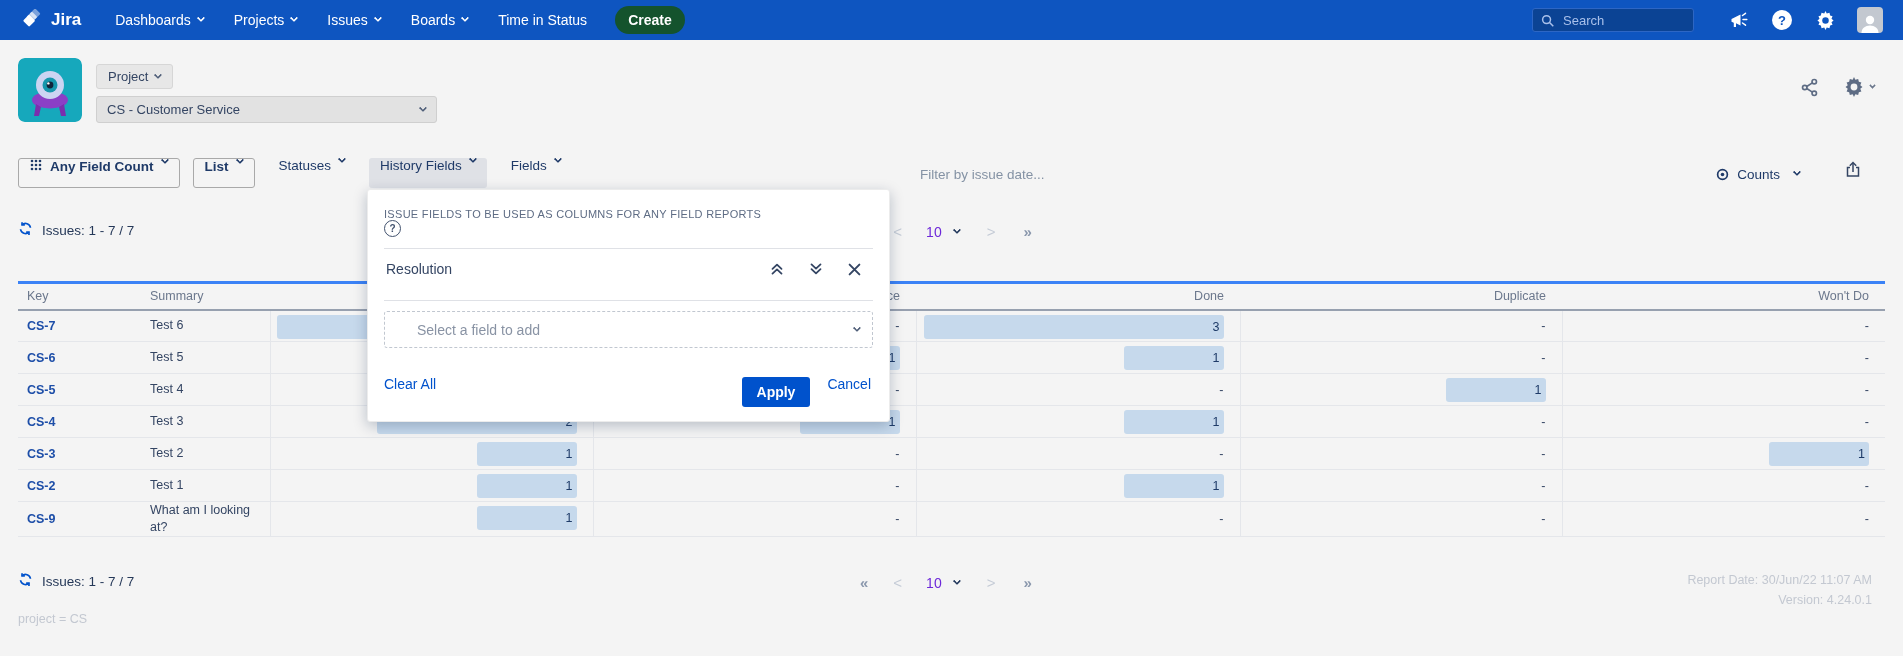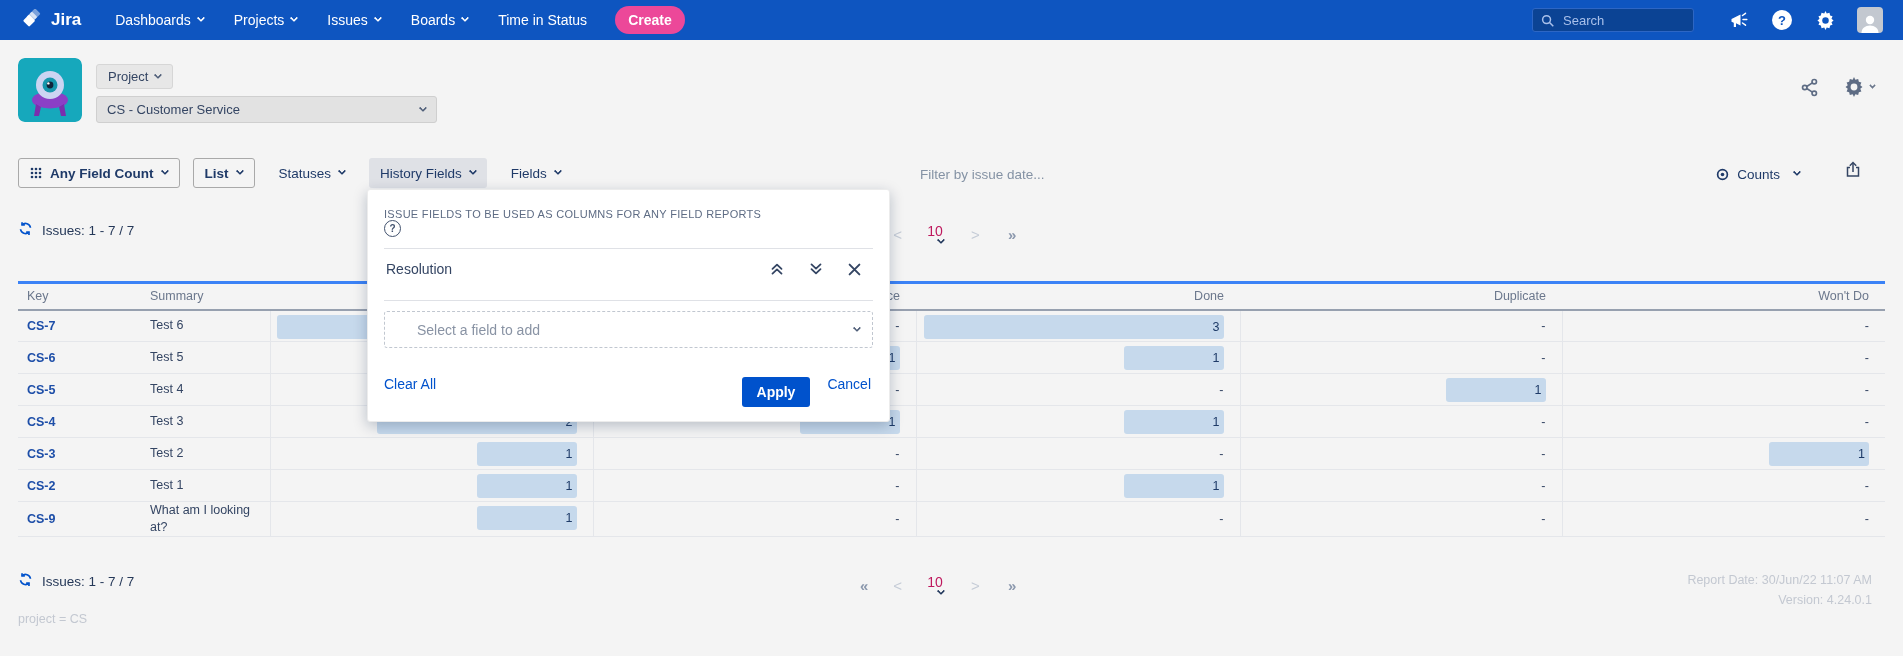--- a/index.html
+++ b/index.html
@@ -10,21 +10,21 @@
   
   .navbar { position:absolute; top:0; left:0; width:100%; height:40px; background:#0e55c0;
             display:flex; align-items:center; padding:0 14px; color:#fff; }
   .nav-logo { display:flex; align-items:center; gap:7px; margin-left:8px; margin-right:34px; cursor:pointer; }
   .nav-logo-text { font-size:17px; font-weight:bold; color:#fff; }
   .nav-items { display:flex; align-items:center; gap:30px; }
   .nav-item { font-size:14px; color:#fff; display:flex; align-items:center; cursor:pointer; white-space:nowrap; }
   .chev { display:inline-block; width:6px; height:6px; border-right:2px solid currentColor;
           border-bottom:2px solid currentColor; transform:rotate(45deg); margin-left:7px;
           position:relative; top:-2px; border-radius:1px; }
-  .create-btn { margin-left:28px; background:#ec4899; color:#fff; font-size:14px; font-weight:600;
+  .create-btn { margin-left:28px; background:#14532d; color:#fff; font-size:14px; font-weight:600;
                 border:none; border-radius:14px; padding:6px 13px; cursor:pointer; }
   .nav-spacer { flex:1; }
   .nav-search { display:flex; align-items:center; gap:8px; width:162px; height:24px; background:#0b4394;
                 border:1px solid #2d66c4; border-radius:3px; padding:0 7px; margin-right:34px; }
   .nav-search input { background:transparent; border:none; outline:none; color:#d5e1f7; font-size:13px; width:110px;
                       font-family:"Liberation Sans", sans-serif; }
   .nav-search input::placeholder { color:#a9c0ea; }
   .nav-icons { display:flex; align-items:center; gap:21px; margin-right:6px; }
   .nav-icon { width:22px; height:22px; display:flex; align-items:center; justify-content:center; cursor:pointer; }
   .help-bubble { width:20px; height:20px; border-radius:50%; background:#fff; color:#0e55c0;
@@ -41,21 +41,21 @@
   .proj-select { position:absolute; left:96px; top:96px; width:341px; height:27px; background:#e2e2e2;
                  border:1px solid #cfcfcf; border-radius:3px; font-size:13px; color:#344563;
                  display:flex; align-items:center; justify-content:space-between; padding:0 10px; cursor:pointer; }
   .proj-select .chev { border-color:#505f79; }
   .hdr-actions { position:absolute; right:28px; top:76px; display:flex; align-items:center; gap:24px; color:#5e6c84; }
   .hdr-actions .icon-btn { display:flex; align-items:center; cursor:pointer; }
   .hdr-actions .chev { border-color:#6b778c; width:5px; height:5px; margin-left:5px; }
 
   
   .toolbar { position:absolute; left:18px; top:158px; display:flex; align-items:center; }
-  .tb-btn { height:30px; display:flex; align-items:center; font-size:13.5px; color:#1f3a68;
+  .tb-btn { height:30px; display:flex; align-items:flex-start; font-size:13.5px; color:#1f3a68;
             border-radius:3px; padding:0 11px; cursor:pointer; white-space:nowrap; }
   .tb-btn .chev { border-color:#1f3a68; margin-left:8px; }
   .tb-bordered { border:1px solid #a9a9a9; font-weight:bold; }
   .tb-active { background:#dfe1e6; }
   .tb-gap { margin-left:13px; }
   .grid-icon { margin-right:8px; display:flex; }
   .filter-input { position:absolute; left:920px; top:161px; width:300px; height:26px; background:transparent;
                   border:none; outline:none; font-size:13.5px; color:#344563; font-family:"Liberation Sans", sans-serif; }
   .filter-input::placeholder { color:#8492a4; }
   .counts-group { position:absolute; right:103px; top:160px; display:flex; align-items:center; gap:7px;
@@ -64,21 +64,21 @@
   .export-btn { position:absolute; right:41px; top:160px; cursor:pointer; }
 
   
   .issues-line { position:absolute; left:18px; display:flex; align-items:center; gap:9px; }
   .issues-line.top { top:221px; } .issues-line.bottom { top:572px; }
   .issues-label { font-size:13.5px; color:#253858; }
   .pagination { position:absolute; left:860px; display:flex; align-items:center; font-size:15px; }
   .pagination.top { top:223px; } .pagination.bottom { top:574px; }
   .pg-ends { color:#8b98ad; font-weight:bold; cursor:pointer; letter-spacing:-1px; }
   .pg-dis { color:#c4cbd6; margin-left:26px; }
-  .pg-size { color:#be185d; font-size:14px; margin-left:24px; cursor:pointer; display:flex; align-items:center;flex-direction:column; }
+  .pg-size { color:#6d28d9; font-size:14px; margin-left:24px; cursor:pointer; display:flex; align-items:center; }
   .pg-size .chev { border-color:#22385c; margin-left:12px; }
   .pg-next { margin-left:27px; } .pg-last { margin-left:28px; }
 
   
   table.report { position:absolute; left:18px; top:281px; width:1867px; border-collapse:collapse;
                  table-layout:fixed; border-top:3px solid #3b82f6; }
   table.report th { height:27px; font-size:12.5px; font-weight:400; color:#6b778c; vertical-align:middle; }
   table.report thead tr { border-bottom:2px solid #97a0af; }
   th.h-left { text-align:left; } th.h-right { text-align:right; padding-right:16px; }
   th.h-key { padding-left:9px; } th.h-sum { padding-left:5px; }

